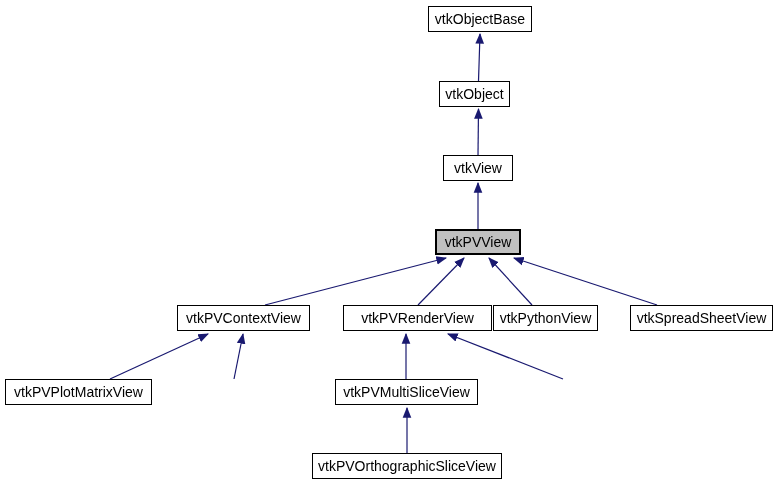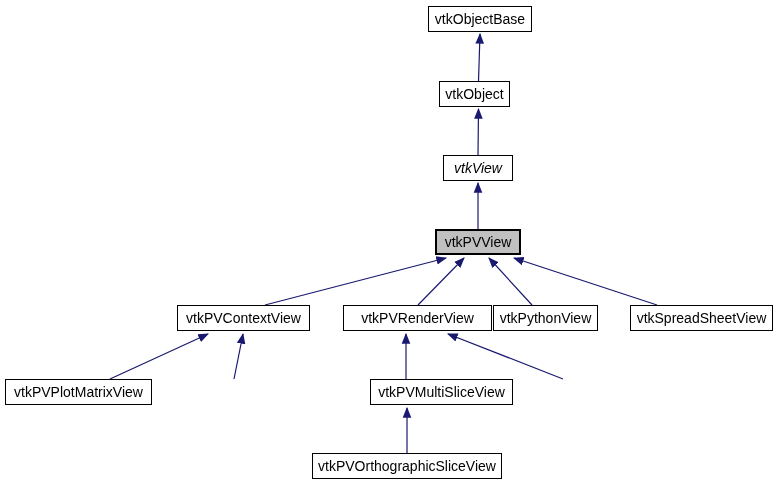--- a/index.html
+++ b/index.html
@@ -57,23 +57,23 @@
     <line x1="657" y1="305" x2="514" y2="258" marker-end="url(#arrow)"></line>
     <line x1="110" y1="379" x2="208" y2="334" marker-end="url(#arrow)"></line>
     <line x1="234" y1="379" x2="243" y2="334" marker-end="url(#arrow)"></line>
     <line x1="406" y1="379" x2="406" y2="334" marker-end="url(#arrow)"></line>
     <line x1="563" y1="379" x2="448" y2="334" marker-end="url(#arrow)"></line>
     <line x1="407" y1="453" x2="407" y2="408" marker-end="url(#arrow)"></line>
   </svg>
 
   <div class="node" style="left:428px;top:6px;width:104px;">vtkObjectBase</div>
   <div class="node" style="left:439px;top:81px;width:71px;">vtkObject</div>
-  <div class="node" style="left:443px;top:155px;width:70px;font-style:italic;">vtkView</div>
+  <div class="node" style="left:443px;top:155px;width:70px;">vtkView</div>
   <div class="node highlight" style="left:435px;top:229px;width:86px;">vtkPVView</div>
   <div class="node" style="left:177px;top:305px;width:133px;">vtkPVContextView</div>
   <div class="node" style="left:343px;top:305px;width:149px;">vtkPVRenderView</div>
   <div class="node" style="left:493px;top:305px;width:105px;">vtkPythonView</div>
   <div class="node" style="left:630px;top:305px;width:143px;">vtkSpreadSheetView</div>
   <div class="node" style="left:5px;top:379px;width:147px;">vtkPVPlotMatrixView</div>
-  <div class="node" style="left:335px;top:379px;width:143px;margin-left:35px;">vtkPVMultiSliceView</div>
+  <div class="node" style="left:335px;top:379px;width:143px;">vtkPVMultiSliceView</div>
   <div class="node" style="left:312px;top:453px;width:190px;">vtkPVOrthographicSliceView</div>
 
 </div>
 
 </body></html>

